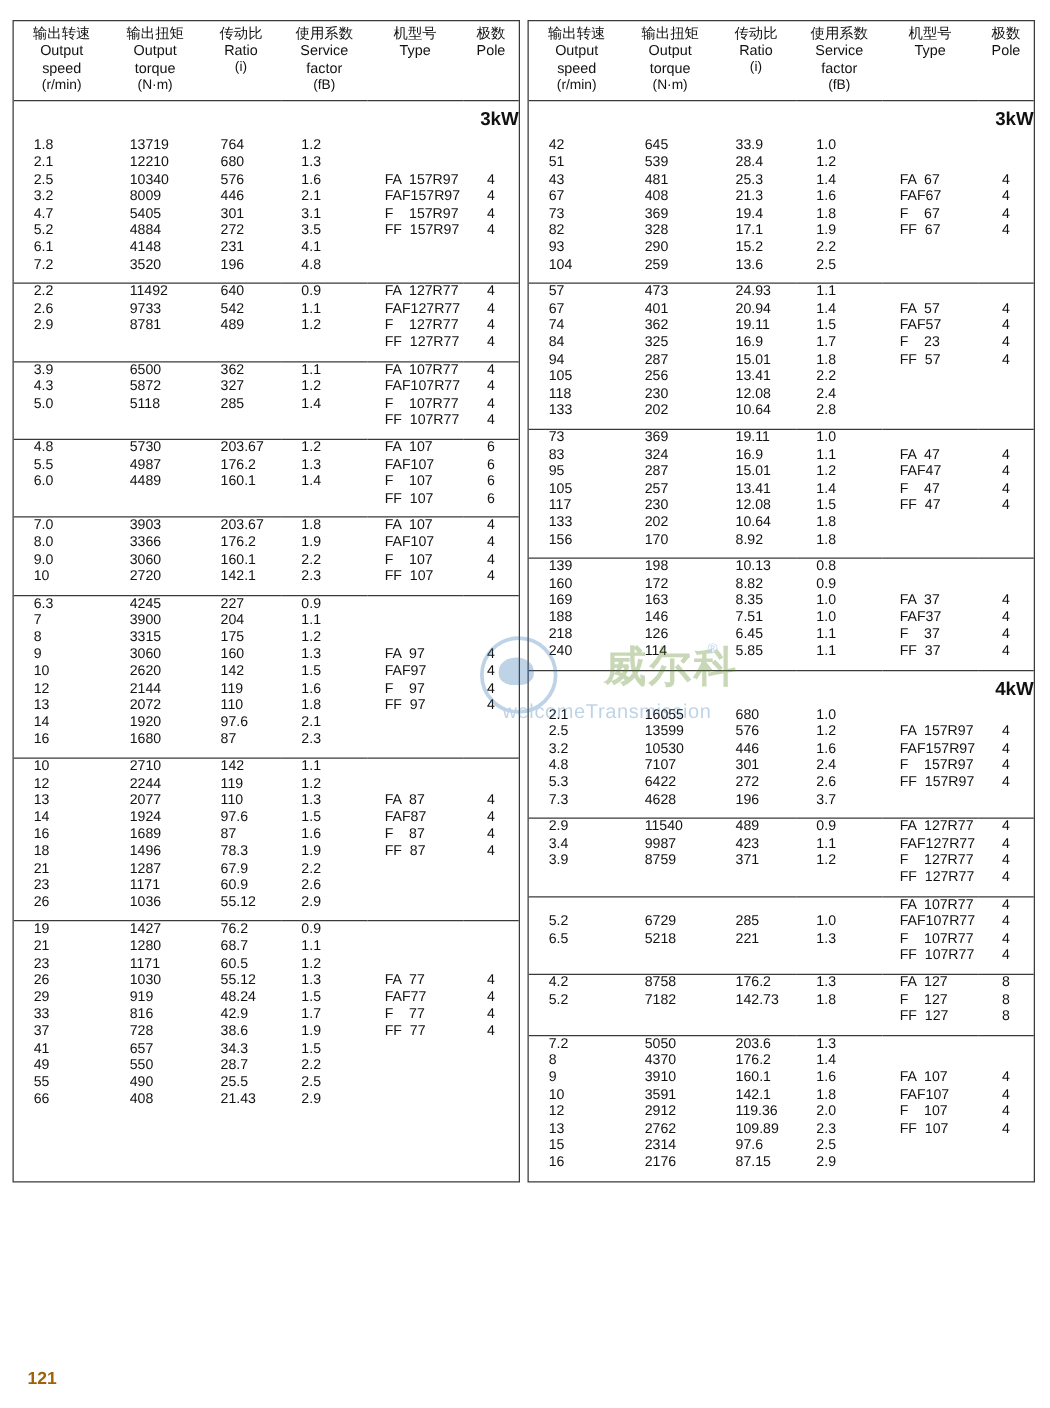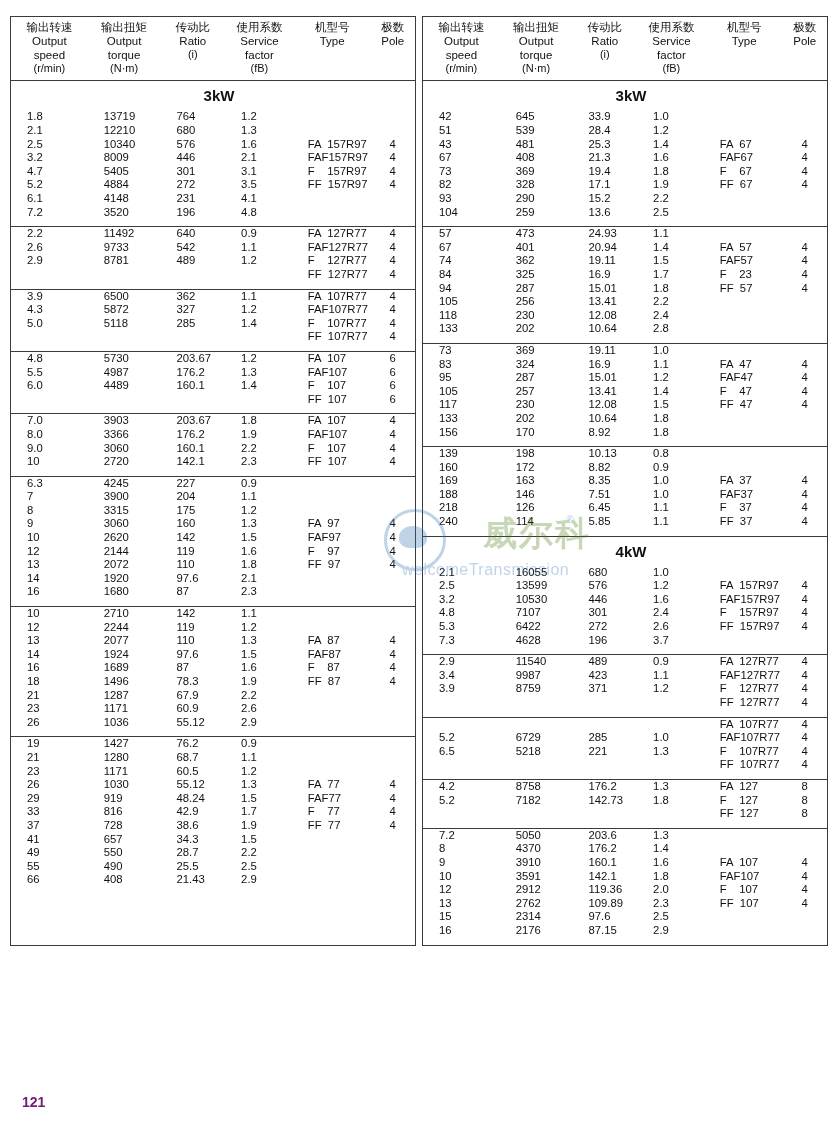--- a/index.html
+++ b/index.html
@@ -61,34 +61,34 @@
     font-size:11.3px;
     vertical-align:middle;
   }
   td.n{text-align:left;padding-left:16px;}
   td.t{text-align:left;padding-left:14px;white-space:pre;}
   td.p{text-align:center;}
   .kw td{
     font-size:15px;
     font-weight:bold;
     padding:6px 0 5px 12px;
-    text-align:center;
+    text-align:right;
     line-height:18px;
   }
   tr.sep > td{
     border-top:1px solid #3a3a3a;
   }
   .group-gap td{height:7px;line-height:7px;}
   .pageno{
     position:absolute;
     left:22px;
     top:1094px;
     font-size:14px;
     font-weight:bold;
-    color:#701a75;
+    color:#a16207;
   }
   
   .wm{
     position:absolute;
     left:380px;
     top:505px;
     width:220px;
     height:96px;
     opacity:.30;
     pointer-events:none;

